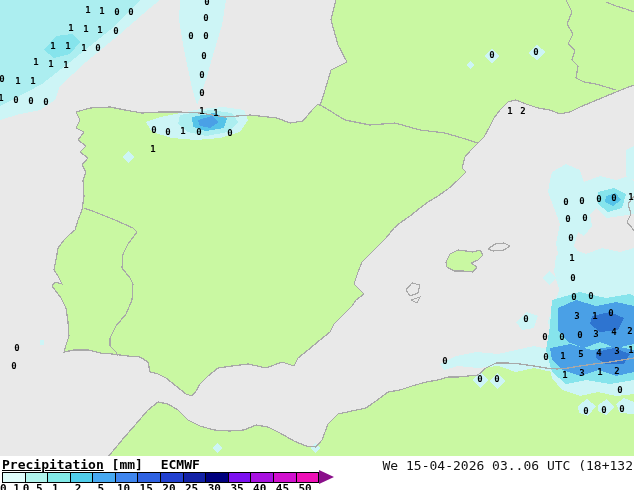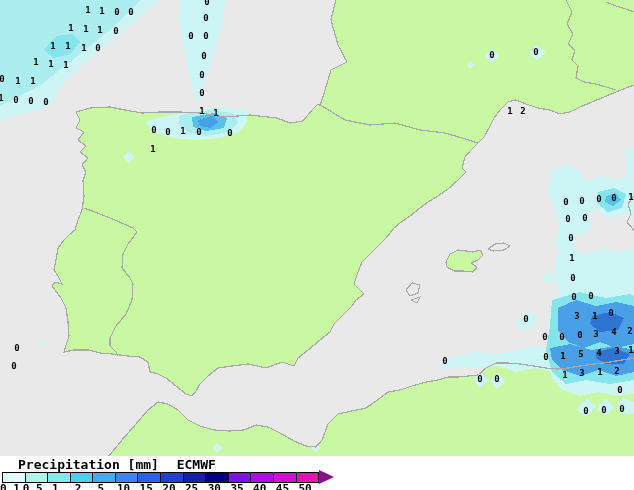--- a/index.html
+++ b/index.html
@@ -15,21 +15,21 @@
   .p1{fill:var(--precip_light);}
   .p2{fill:var(--precip_moderate);}
   .p3{fill:var(--precip_enhanced);}
   .p4{fill:var(--precip_heavy);}
   .p5{fill:var(--precip_intense);}
   .values{position:absolute;left:0;top:0;width:634px;height:457px;pointer-events:none;}
   .val{position:absolute;transform:translate(-50%,-50%);font:bold 9px "DejaVu Sans Mono",monospace;
        color:#000;line-height:1;}
   .bottombar{position:absolute;left:0;top:456px;width:634px;height:34px;background:#fff;}
   .legend-title{position:absolute;left:2px;top:1px;font:bold 13px "DejaVu Sans Mono",monospace;color:#000;white-space:nowrap;}
-  .legend-title .u{margin-left:16px;}
+  .legend-title .u{text-decoration:underline;}
   .legend-title .mdl{margin-left:10px;}
   .legend-bar{position:absolute;left:2px;top:16px;width:315px;height:9px;display:flex;
               border:1px solid #000;}
   .legend-bar .seg{flex:1;border-right:1px solid #000;}
   .legend-bar .seg:last-child{border-right:none;}
   .legend-arrow{position:absolute;left:319px;top:14px;width:0;height:0;
                 border-top:7px solid transparent;border-bottom:7px solid transparent;
                 border-left:15px solid #8a0f8a;}
   .legend-ticks{position:absolute;left:0;top:26px;width:340px;height:12px;}
   .legend-ticks .tick{position:absolute;transform:translateX(-50%);
@@ -232,15 +232,16 @@
         <div class="tick" style="left: 146.2px;">15</div>
         <div class="tick" style="left: 168.9px;">20</div>
         <div class="tick" style="left: 191.6px;">25</div>
         <div class="tick" style="left: 214.3px;">30</div>
         <div class="tick" style="left: 237px;">35</div>
         <div class="tick" style="left: 259.7px;">40</div>
         <div class="tick" style="left: 282.4px;">45</div>
         <div class="tick" style="left: 305.1px;">50</div>
       </div>
 
+    <div class="stamp-date">We 15-04-2026 03..06 UTC (18+132</div>
   </div>
 
 </div>
 
 </body></html>

